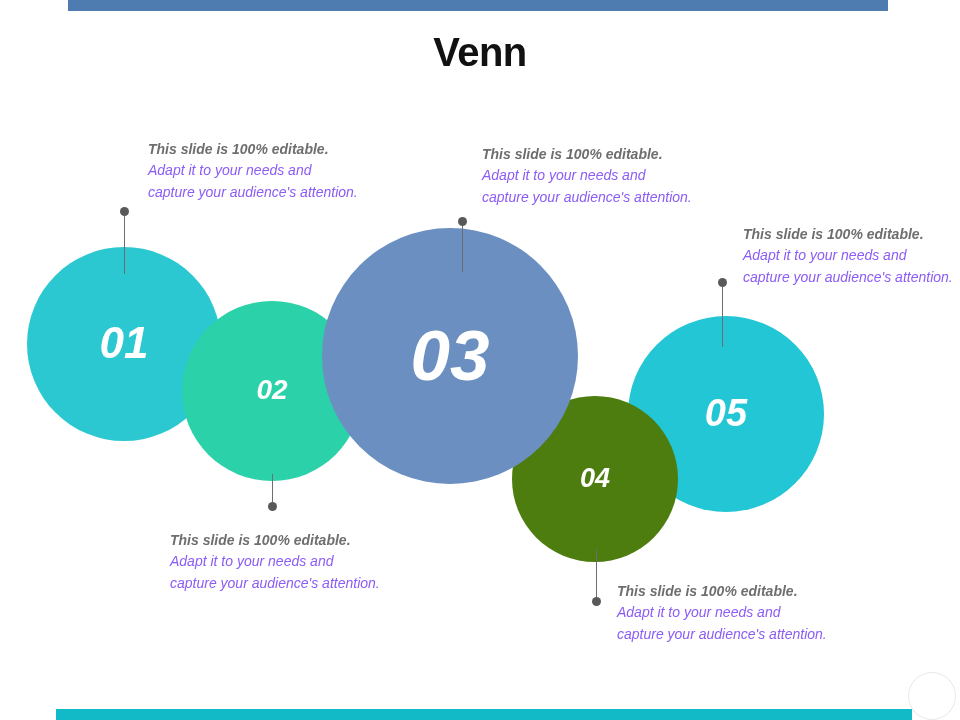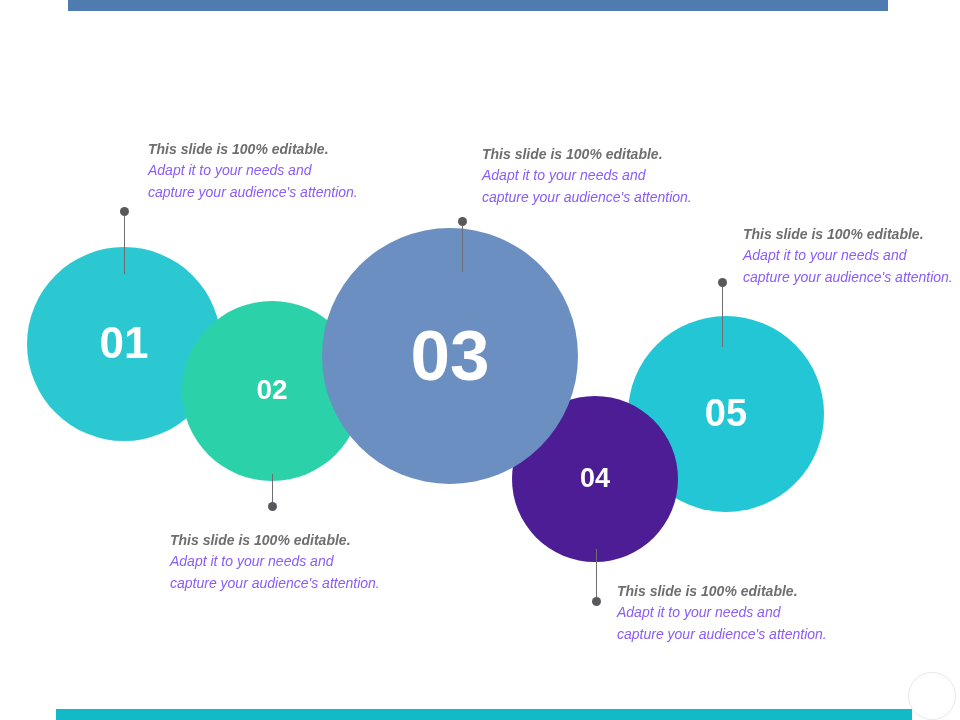--- a/index.html
+++ b/index.html
@@ -74,20 +74,21 @@
   .venn-circle {
     position: absolute;
     border-radius: 50%;
     display: flex;
     align-items: center;
     justify-content: center;
     color: #ffffff;
     font-weight: bold;
     line-height: 1;
     user-select: none;
+    font-style: italic;
   }
   .venn-circle span {
     display: block;
     transform: translateY(-1px);
   }
 
   
   .c01 {
     left: 27px;   top: 247px;
     width: 194px; height: 194px;
@@ -193,36 +194,37 @@
   .ld5 { left: 592px; top: 597px; }
   .ld5 .stem { top: -48px; height: 48px; }
 </style>
 </head>
 <body style="background: rgb(255, 255, 255);">
 
 <div class="slide">
 
   <div class="top-bar" style="background: rgb(79, 124, 176);"></div>
 
+  <div class="page-title">Venn</div>
 
   <div class="venn-stage">
 
     <div class="venn-circle c01" style="background: rgb(43, 200, 209);">
       <span>01</span>
     </div>
 
     <div class="venn-circle c02" style="background: rgb(43, 209, 168);">
       <span>02</span>
     </div>
 
     <div class="venn-circle c03" style="background: rgb(107, 143, 192);">
       <span>03</span>
     </div>
 
-    <div class="venn-circle c04" style="background: #4c1d95;">
+    <div class="venn-circle c04" style="background: #4d7c0f;">
       <span>04</span>
     </div>
 
     <div class="venn-circle c05" style="background: rgb(34, 198, 212);">
       <span>05</span>
     </div>
 
   </div>
 
   <div class="leader ld1">

